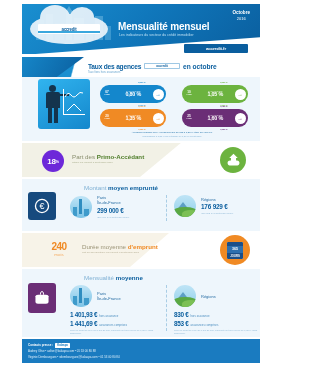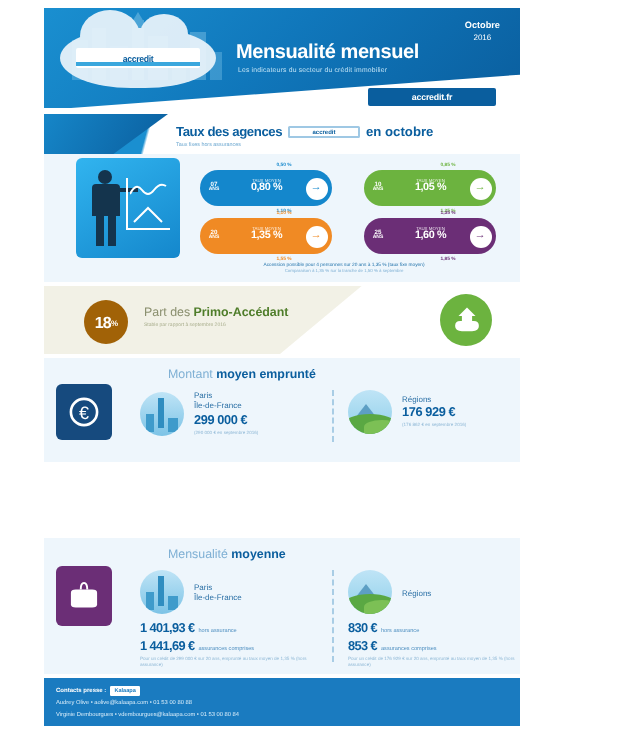--- a/index.html
+++ b/index.html
@@ -162,21 +162,21 @@
   .sec-primo {
     position:absolute; left:22px; top:143px; width:238px; height:34px;
     background:#f2f1e6;
   }
   .sec-primo-wedge {
     position:absolute; right:0; top:0; width:120px; height:100%;
     background:#ffffff; clip-path:polygon(34% 0, 100% 0, 100% 100%, 0 100%);
   }
   .badge-circ {
     position:absolute; left:20px; top:7px; width:22px; height:22px;
-    border-radius:50%; background:#a16207; color:#ffffff;
+    border-radius:50%; background:#6d28d9; color:#ffffff;
     display:flex; align-items:center; justify-content:center;
     font-size:8px; font-weight:bold; letter-spacing:-.4px;
   }
   .badge-circ sup { font-size:4px; }
   .primo-title {
     position:absolute; left:50px; top:10px; font-size:6.2px; color:#8a8f6e;
     white-space:nowrap;
   }
   .primo-title b { color:#4f7d2a; }
   .primo-sub {
@@ -498,20 +498,38 @@
           <div class="rc-hill2"></div>
       </div>
       <div class="region-txt">
         <div class="region-name">Régions</div>
         <div class="region-val">176 929 €</div>
         <div class="region-note">(176 862 € en septembre 2016)</div>
       </div>
     </div>
   </div>
 
+  <div class="sec-duree">
+    <div class="sec-duree-wedge"></div>
+    <div class="duree-badge">
+      <div class="num">240</div>
+      <div class="unit">mois</div>
+    </div>
+    <div class="duree-title">
+      <span>Durée moyenne </span><b>d'emprunt</b>
+    </div>
+    <div class="duree-sub">Soit 20 ans identique par rapport à septembre 2016</div>
+    <div class="duree-icon">
+      <div class="cal">
+        <div class="cal-top"></div>
+        <div class="cal-mid">365</div>
+        <div class="cal-bot">JOURS</div>
+      </div>
+    </div>
+  </div>
 
   <div class="sec-mens">
     <div class="mens-title">
       <span>Mensualité </span><b>moyenne</b>
     </div>
     <div class="purse-icon">
       <svg viewBox="0 0 22 22" width="18" height="18">
         <path d="M3,9 Q3,7 6,7 L16,7 Q19,7 19,9 L19,16 Q19,18 16,18 L6,18 Q3,18 3,16 Z" fill="#ffffff"></path>
         <path d="M9,7 Q9,3 11,3 Q13,3 13,7" fill="none" stroke="#ffffff" stroke-width="1.2"></path>
       </svg>

